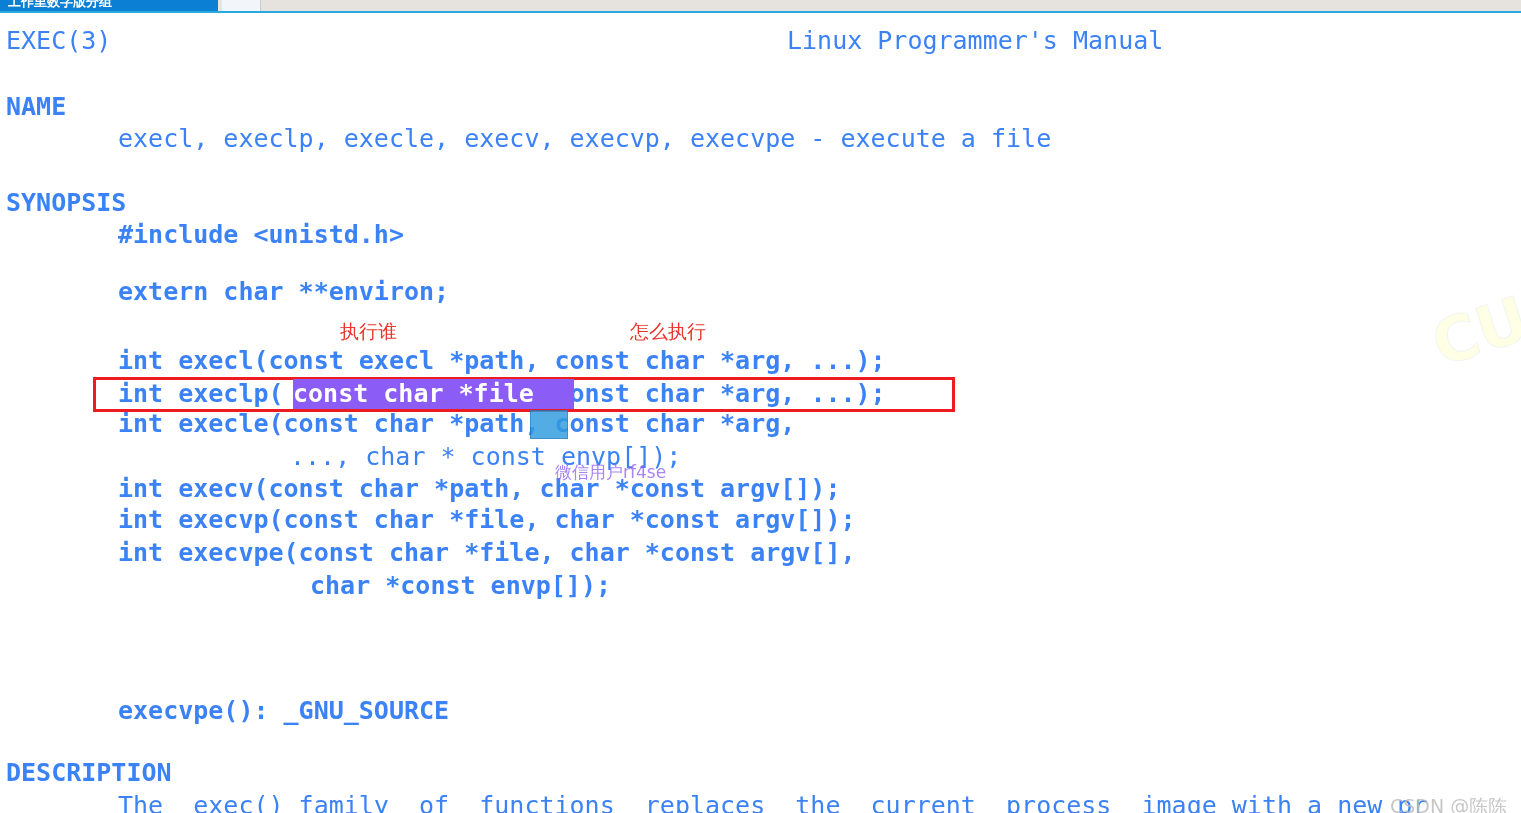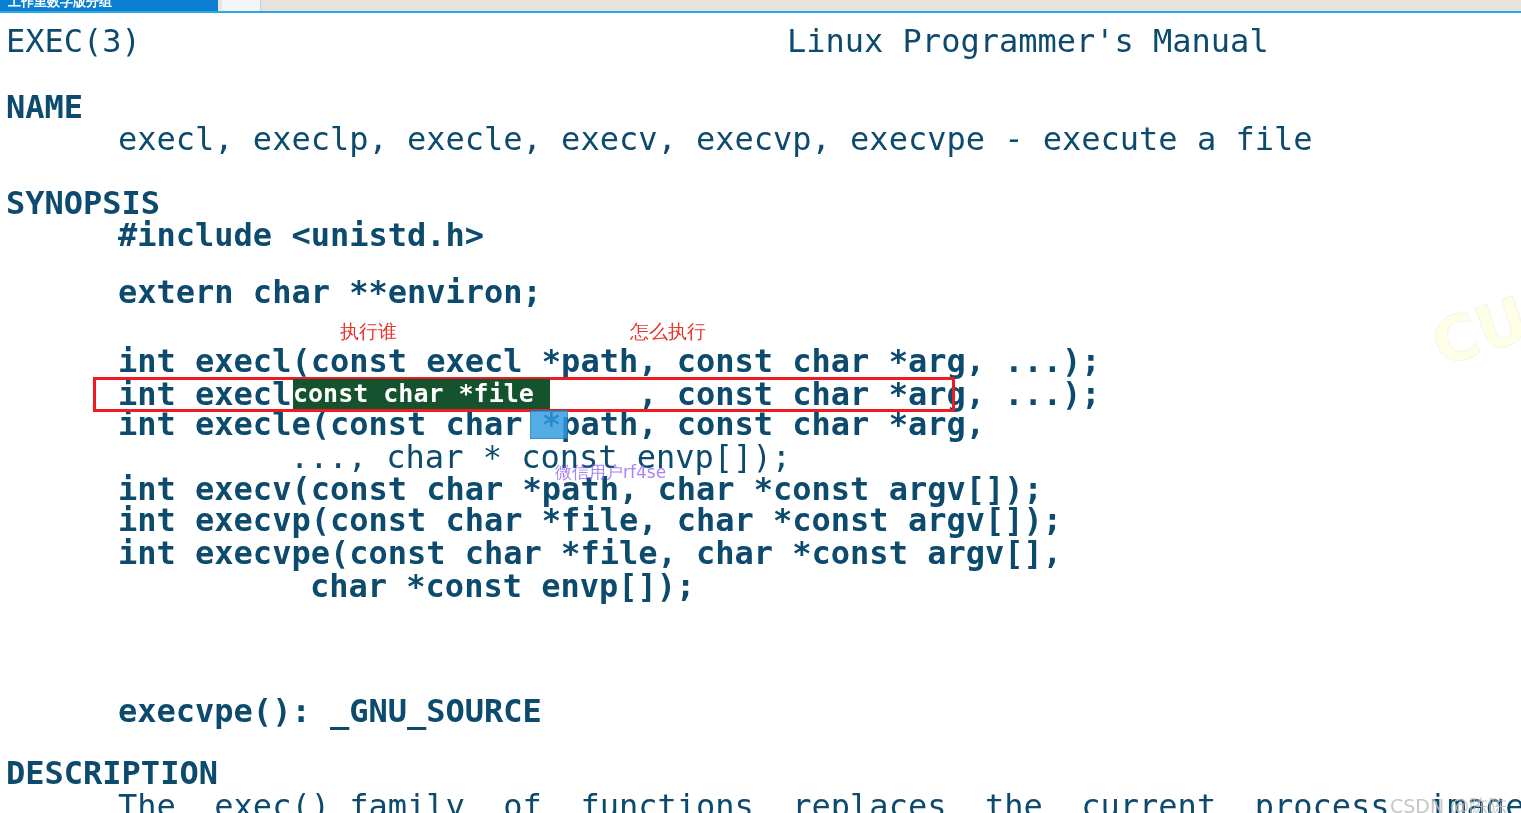--- a/index.html
+++ b/index.html
@@ -40,23 +40,23 @@
 
   
   #page{
     position:absolute;left:0;top:13px;width:1521px;height:800px;
     background:#ffffff;
   }
   .ln{
     position:absolute;
     white-space:pre;
     font-family:"DejaVu Sans Mono","Liberation Mono",monospace;
-    font-size:32px;
+    font-size:25px;
     line-height:30px;
-    color:#0c4a6e;
+    color:#3b82f6;
     letter-spacing:0px;
   }
 
   
   #hdr-left{left:6px;top:13px;}
   #hdr-right{left:787px;top:13px;}
 
   
   #sec-name{left:6px;top:79px;font-weight:bold;}
   #sec-synopsis{left:6px;top:175px;font-weight:bold;}
@@ -90,22 +90,23 @@
   
   #red-box{
     position:absolute;left:93px;top:364px;width:862px;height:35px;
     border:3px solid #ee1c21;box-sizing:border-box;
     pointer-events:none;
   }
 
   
   #sel-black{
     position:absolute;left:293px;top:366px;width:257px;height:30px;
-    background:#14532d;
+    background:#8b5cf6;
     overflow:hidden;
+    padding-left:24px;
   }
   #sel-black span{
     position:absolute;left:0;top:0;
     white-space:pre;font-weight:bold;font-size:25px;line-height:30px;
     color:#ffffff;
     font-family:"DejaVu Sans Mono","Liberation Mono",monospace;
   }
 
   
   #sel-blue{

